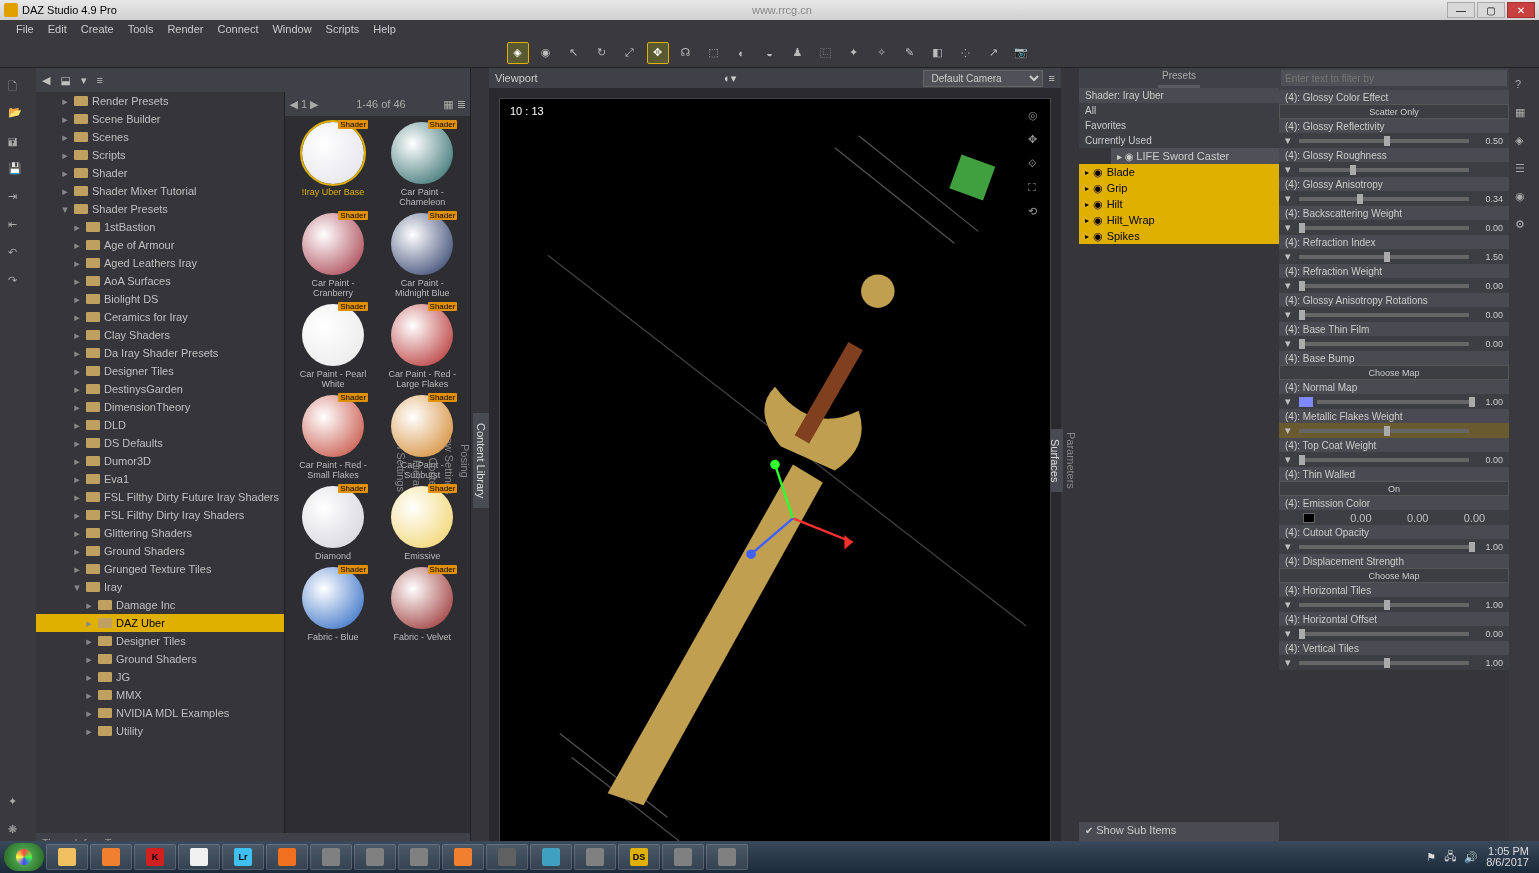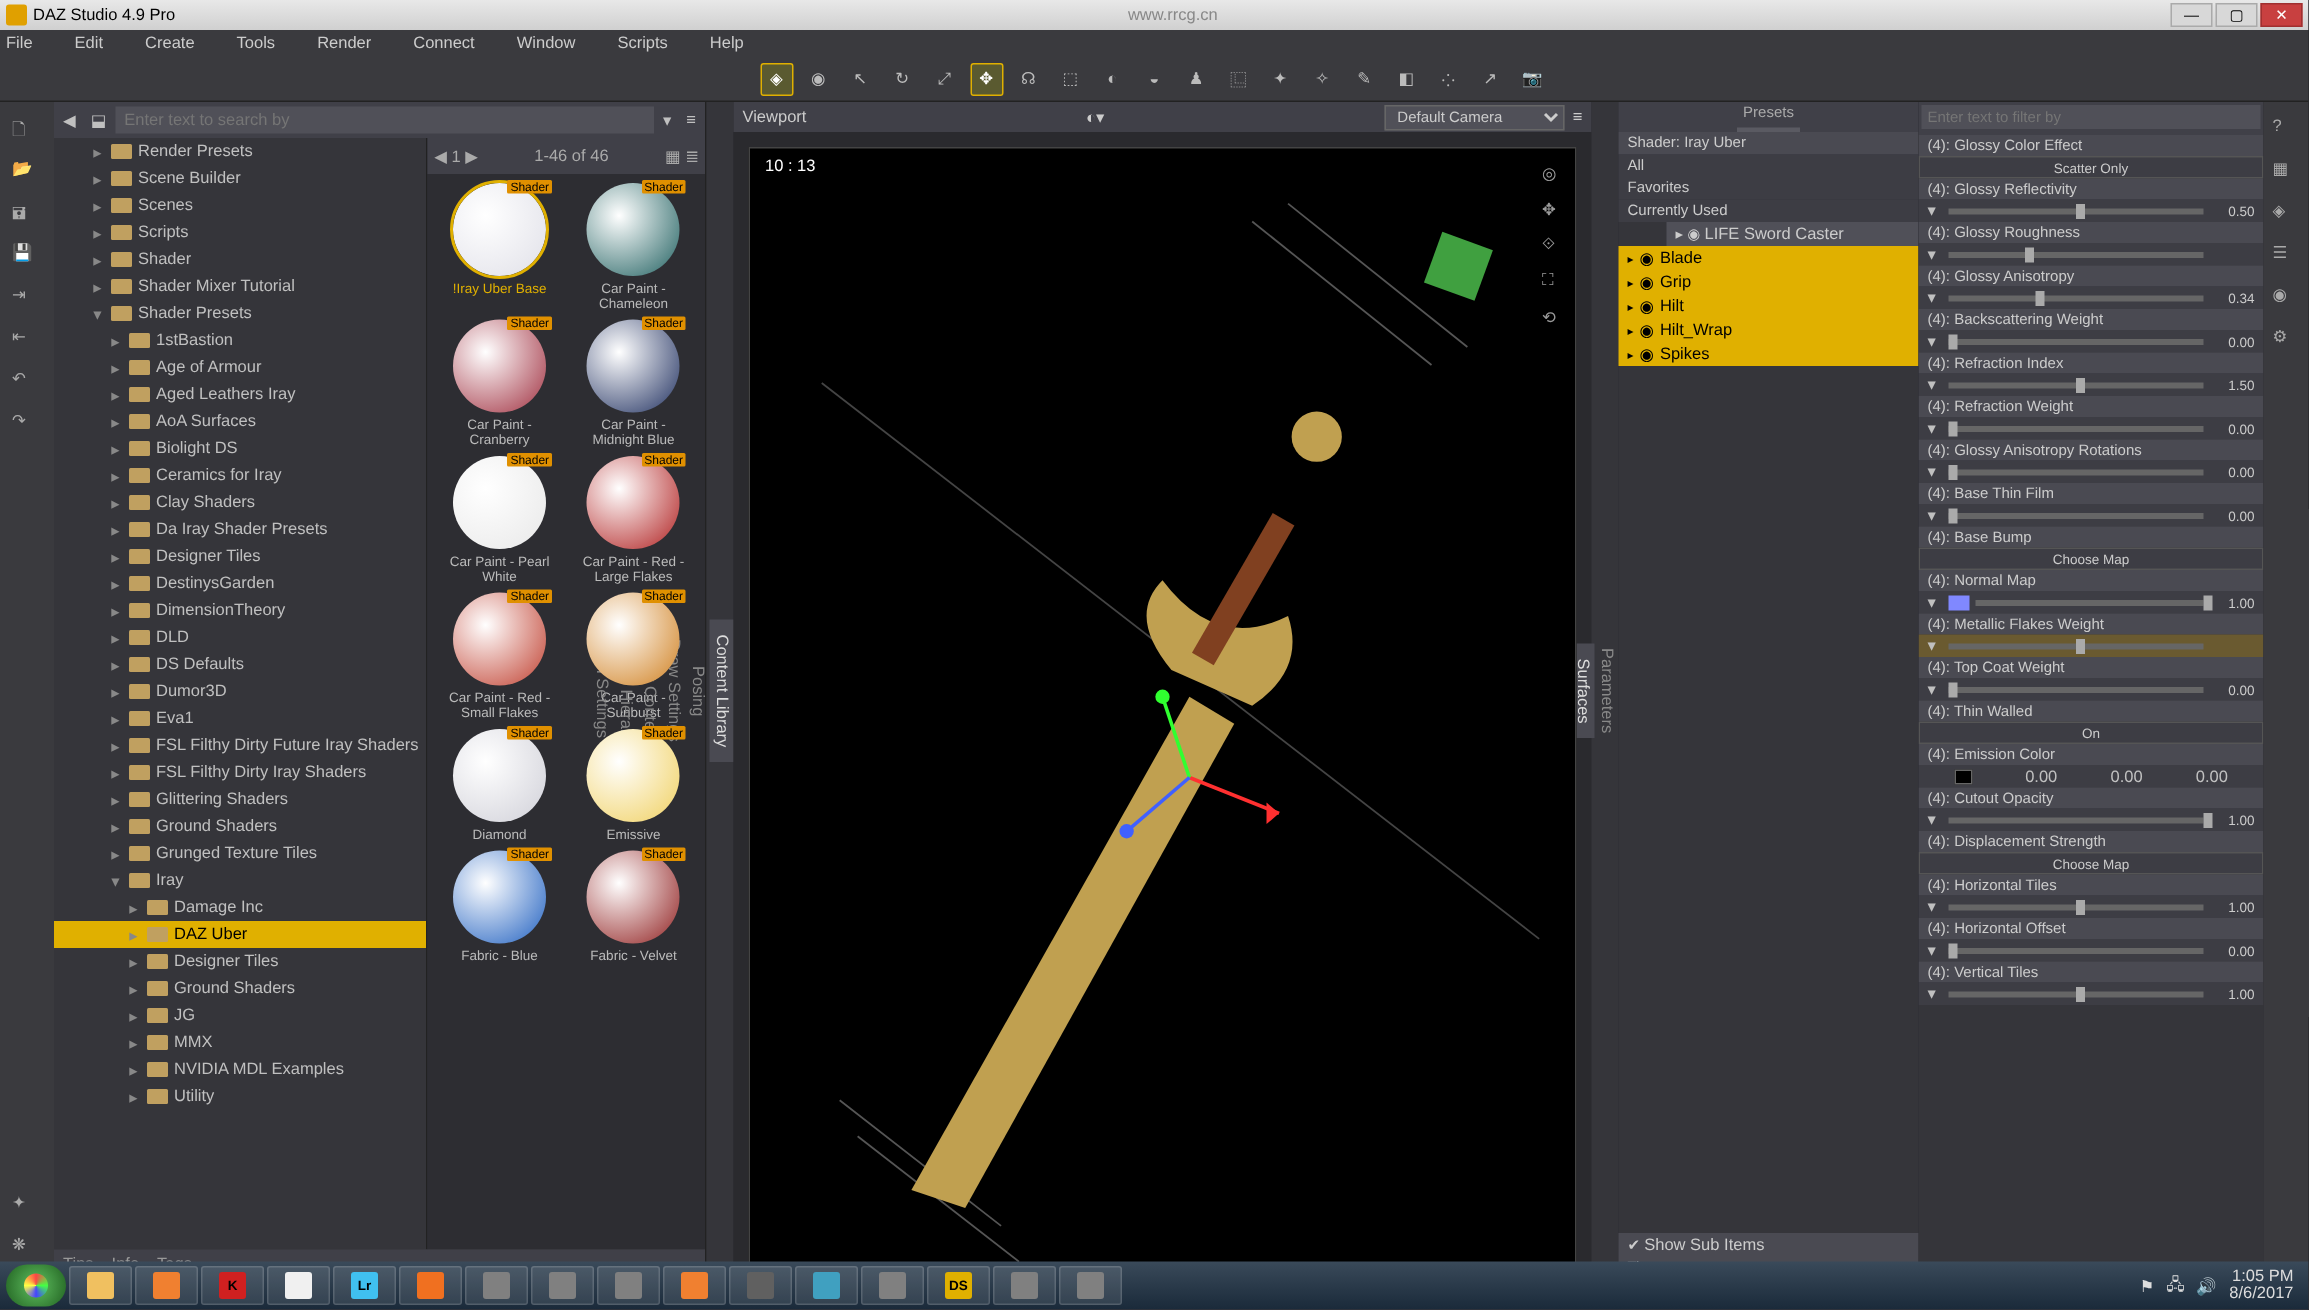--- a/index.html
+++ b/index.html
@@ -2,21 +2,21 @@
 <html><head>
 <meta charset="utf-8">
 <style>
 * { margin: 0; padding: 0; box-sizing: border-box; font-family: "Segoe UI", Tahoma, sans-serif; font-size: 11px; }
 body { width: 1539px; height: 873px; background: #2a2a2e; color: #c0c0c0; overflow: hidden; position: relative; }
 .titlebar { height: 20px; background: linear-gradient(#e8e8e8,#d0d0d0); display: flex; align-items: center; justify-content: space-between; padding: 0 4px; color: #000; }
 .titlebar .title { display: flex; align-items: center; gap: 4px; }
 .win-btns { display: flex; gap: 2px; }
 .win-btn { width: 28px; height: 16px; background: #d8d8d8; border: 1px solid #aaa; display: flex; align-items: center; justify-content: center; font-size: 10px; }
 .win-btn.close { background: #c84040; color: #fff; border-color: #a03030; }
-.menubar { height: 18px; background: #3a3a3e; display: flex; align-items: center; padding: 0 4px; gap: 28px; color: #ccc; font-size: 11px; }
+.menubar { height: 18px; background: #3a3a3e; display: flex; align-items: center; padding: 0 16px; gap: 14px; color: #ccc; font-size: 11px; }
 .toolbar-main { height: 30px; background: #3a3a3e; display: flex; align-items: center; justify-content: center; gap: 6px; border-bottom: 1px solid #222; }
 .tool-ico { width: 22px; height: 22px; display: flex; align-items: center; justify-content: center; color: #bbb; border-radius: 2px; }
 .tool-ico.active { background: #5a5a30; color: #fff; border: 1px solid #e0b000; }
 .workspace { display: flex; height: 785px; }
 .left-toolbar { width: 36px; background: #3a3a3e; display: flex; flex-direction: column; gap: 8px; padding: 10px 4px; align-items: center; }
 .left-toolbar .ico { width: 20px; height: 20px; color: #aaa; }
 .content-panel { width: 435px; background: #35353a; display: flex; flex-direction: column; border-right: 1px solid #222; }
 .search-row { height: 24px; background: #404048; display: flex; align-items: center; padding: 2px; gap: 2px; }
 .search-row input { flex: 1; background: #505058; border: none; color: #ccc; padding: 2px 6px; height: 18px; }
 .split-h { display: flex; flex: 1; overflow: hidden; }
@@ -136,21 +136,20 @@
     <div class="ico">↷</div>
     <div style="flex:1"></div>
     <div class="ico">✦</div>
     <div class="ico">❋</div>
   </div>
 
   <div class="content-panel">
     <div class="search-row">
       <span style="padding:0 4px;">◀</span>
       <span style="padding:0 4px;">⬓</span>
-      <input placeholder="Enter text to search by" style="">
       <span style="padding:0 4px;">▾</span>
       <span style="padding:0 4px;">≡</span>
     </div>
     <div class="split-h">
       <div class="tree-col" id="tree-col">
           <div class="tree-item" style="padding-left: 24px;">
             <span class="exp">▸</span>
             <span class="folder-ico"></span>
             <span>Render Presets</span>
           </div>

